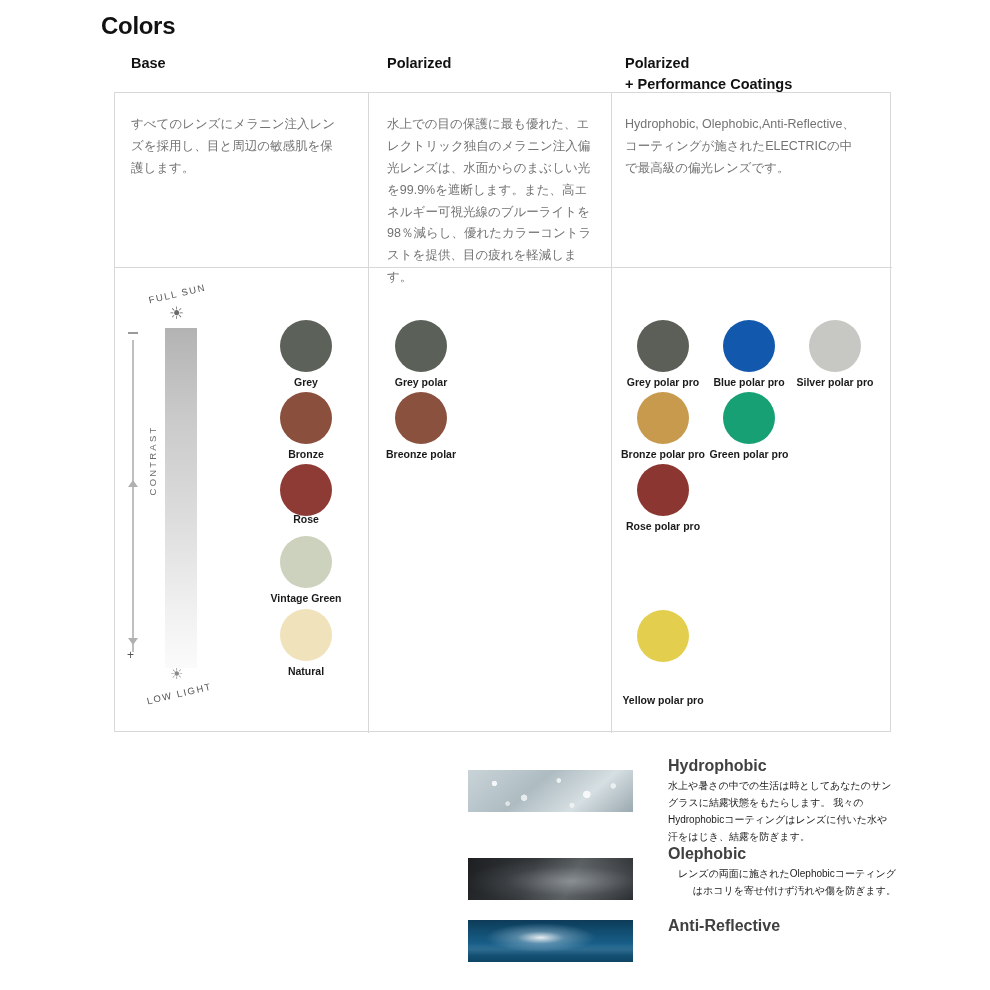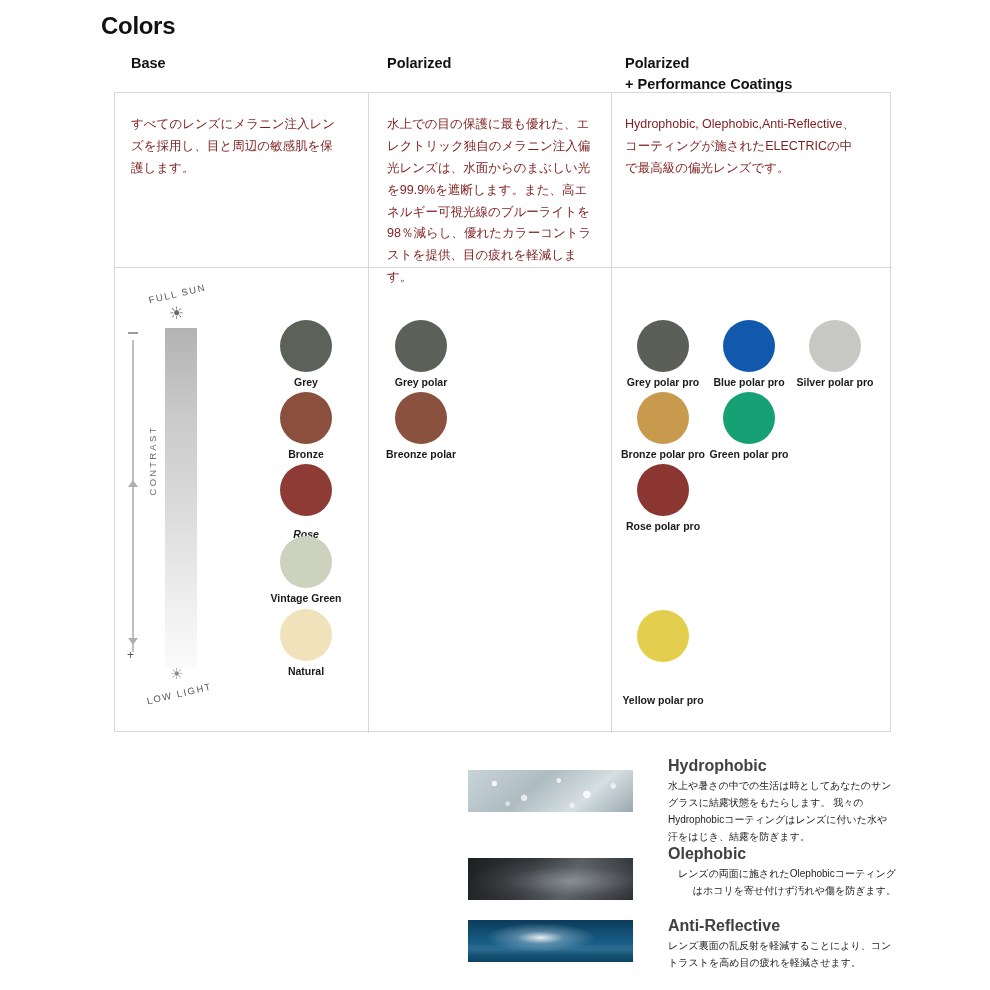--- a/index.html
+++ b/index.html
@@ -67,21 +67,21 @@
     top: 174px;
     width: 777px;
     height: 1px;
     background: #d8d8d8;
   }
 
   .desc {
     position: absolute;
     font-size: 12.5px;
     line-height: 1.75;
-    color: #7f1d1d;
+    color: #737373;
   }
   .desc.d1 { left: 131px; top: 114px; width: 212px; }
   .desc.d2 { left: 387px; top: 114px; width: 212px; }
   .desc.d3 { left: 625px; top: 114px; width: 240px; }
 
   
   .scale-bar {
     position: absolute;
     left: 165px;
     top: 328px;
@@ -314,21 +314,21 @@
   <div class="scale-bar"></div>
   <div class="sun-bottom">☀</div>
   <div class="lowlight-label">LOW LIGHT</div>
 
   <div id="swatch-layer">
       <div class="swatch" style="left: 280px; top: 320px; background: rgb(92, 97, 89);"></div>
       <div class="swatch-label" style="left: 306px; top: 376px;">Grey</div>
       <div class="swatch" style="left: 280px; top: 392px; background: rgb(138, 79, 61);"></div>
       <div class="swatch-label" style="left: 306px; top: 448px;">Bronze</div>
       <div class="swatch" style="left: 280px; top: 464px; background: rgb(142, 59, 54);"></div>
-      <div class="swatch-label" style="left: 306px; top: 528px; font-style: italic;">Rose</div>
+      <div class="swatch-label" style="left: 306px; top: 513px;">Rose</div>
       <div class="swatch" style="left: 280px; top: 536px; background: rgb(204, 210, 189);"></div>
       <div class="swatch-label" style="left: 306px; top: 592px;">Vintage Green</div>
       <div class="swatch" style="left: 280px; top: 609px; background: rgb(240, 226, 186);"></div>
       <div class="swatch-label" style="left: 306px; top: 665px;">Natural</div>
       <div class="swatch" style="left: 395px; top: 320px; background: rgb(91, 96, 88);"></div>
       <div class="swatch-label" style="left: 421px; top: 376px;">Grey polar</div>
       <div class="swatch" style="left: 395px; top: 392px; background: rgb(138, 81, 63);"></div>
       <div class="swatch-label" style="left: 421px; top: 448px;">Breonze polar</div>
       <div class="swatch" style="left: 637px; top: 320px; background: rgb(91, 95, 87);"></div>
       <div class="swatch-label" style="left: 663px; top: 376px;">Grey polar pro</div>
@@ -351,15 +351,14 @@
   <div class="coat-title t1">Hydrophobic</div>
   <div class="coat-body b1">水上や暑さの中での生活は時としてあなたのサングラスに結露状態をもたらします。
 我々のHydrophobicコーティングはレンズに付いた水や汗をはじき、結露を防ぎます。</div>
 
   <div class="coat-img i2"></div>
   <div class="coat-title t2">Olephobic</div>
   <div class="coat-body b2">レンズの両面に施されたOlephobicコーティングはホコリを寄せ付けず汚れや傷を防ぎます。</div>
 
   <div class="coat-img i3"></div>
   <div class="coat-title t3">Anti-Reflective</div>
-  <div class="coat-body b3">レンズ裏面の乱反射を軽減することにより、コントラストを高め目の疲れを軽減させます。</div>
 
 </div>
 
 </body></html>

